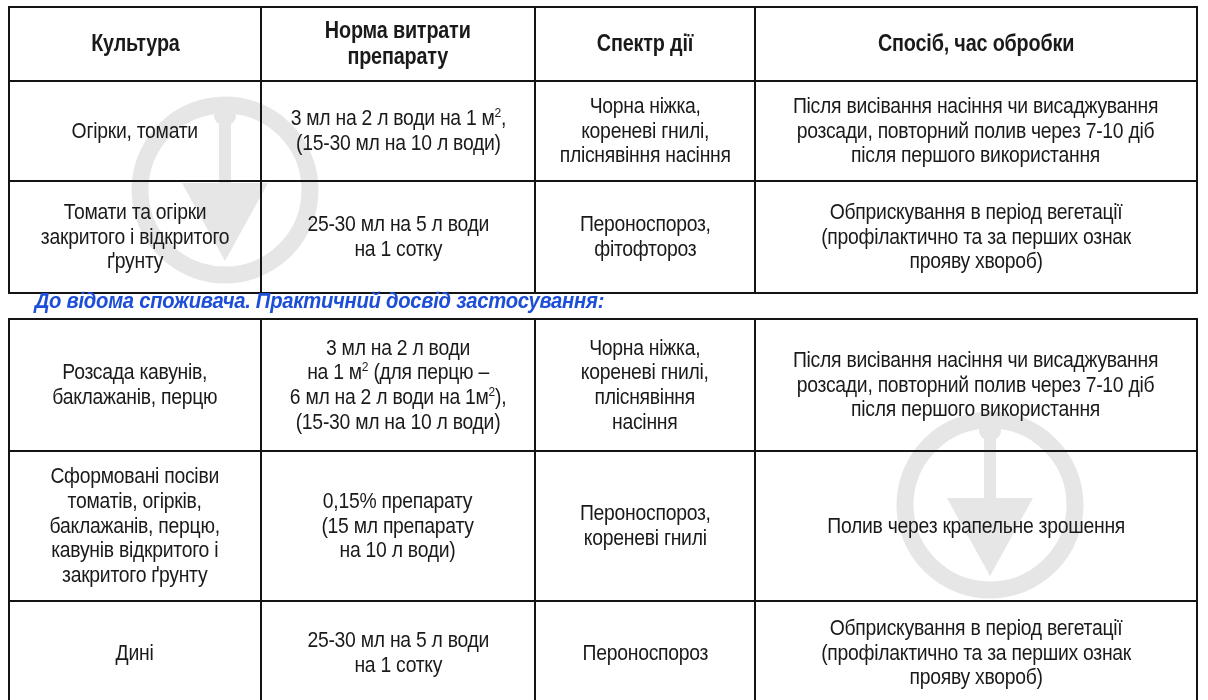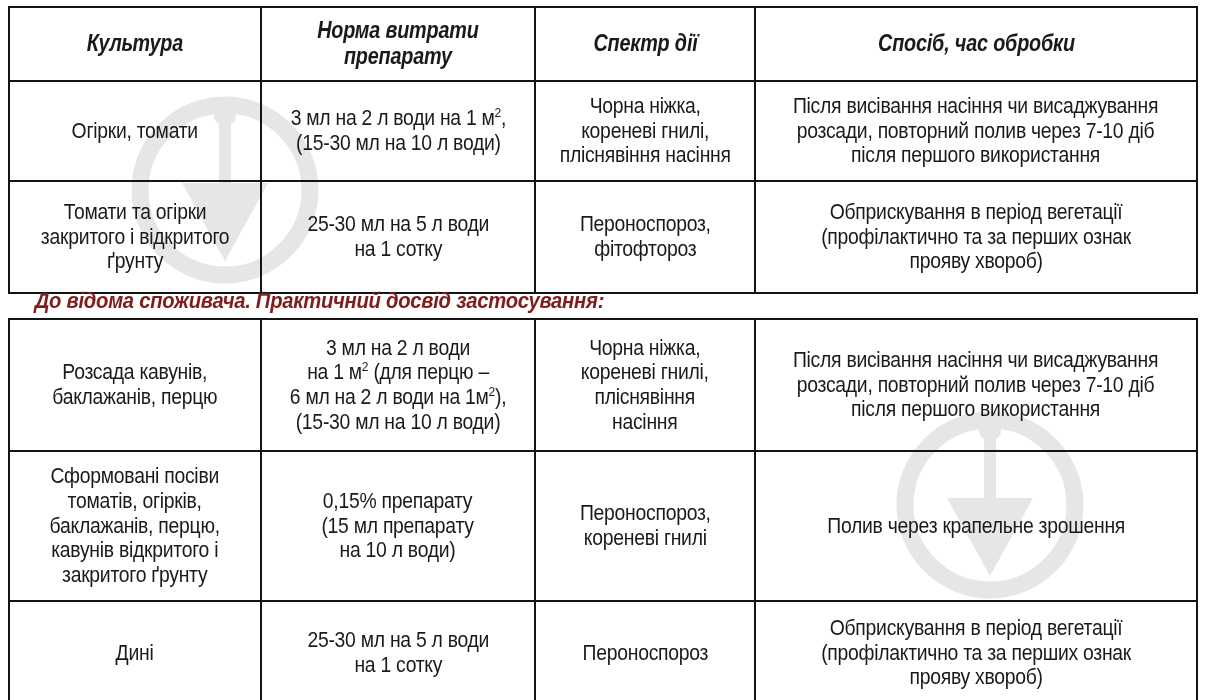--- a/index.html
+++ b/index.html
@@ -47,21 +47,20 @@
     text-align: center;
     vertical-align: middle;
     font-weight: normal;
     line-height: 1.12;
     background: transparent;
   }
   .tbl th {
     font-weight: bold;
     font-size: 23px;
     letter-spacing: -0.2px;
-    font-style: italic;
   }
   .tbl td {
     font-size: 22px;
     letter-spacing: -0.3px;
   }
 
   
   .sq {
     display: inline-block;
     transform: scaleX(0.88);
@@ -88,21 +87,21 @@
 
   
   .caption {
     position: absolute;
     left: 10px;
     top: 288px;
     font-size: 22px;
     font-style: italic;
     font-weight: bold;
     letter-spacing: -0.3px;
-    color: #7f1d1d;
+    color: #1d4ed8;
     white-space: nowrap;
   }
   .caption .sq { transform: scaleX(0.92); }
 
   sup {
     font-size: 0.62em;
     vertical-align: super;
     line-height: 0;
   }
 </style>

